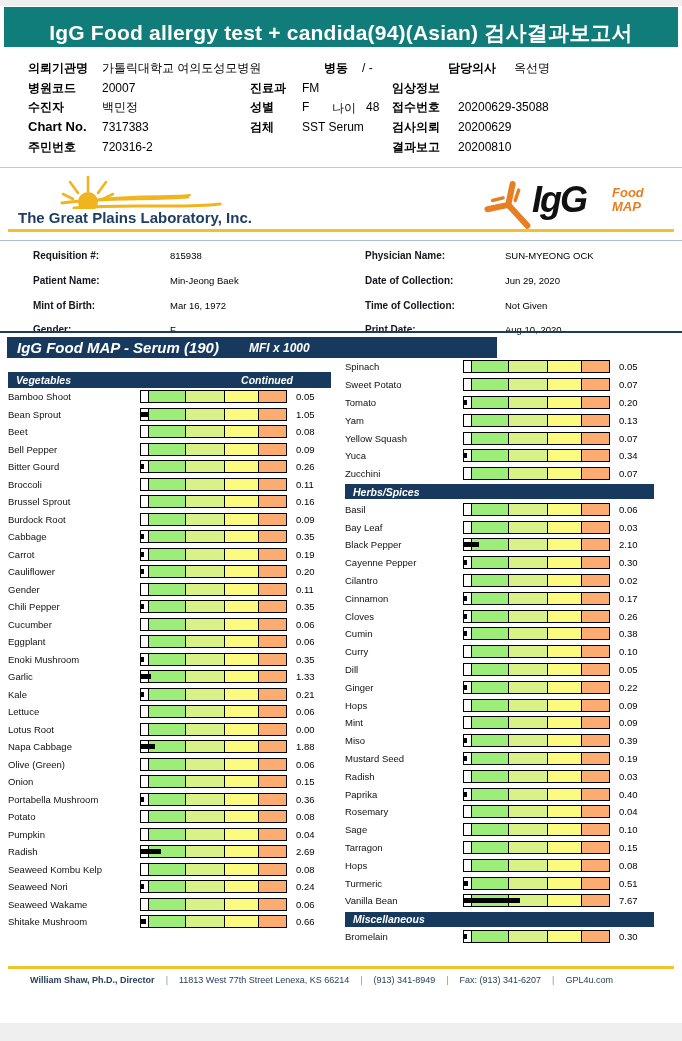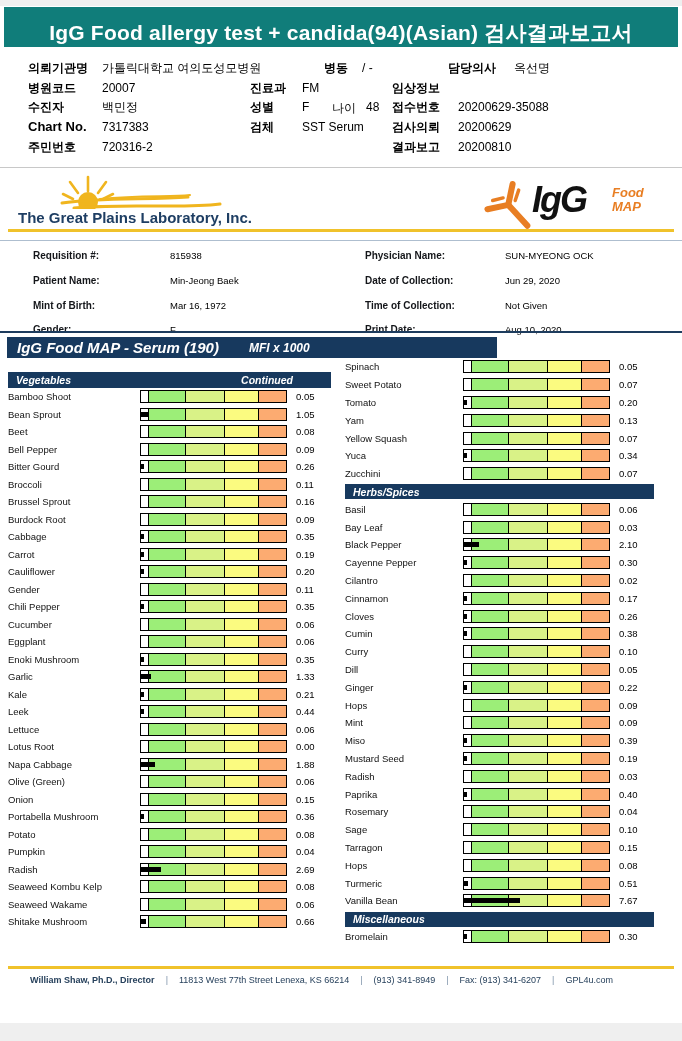--- a/index.html
+++ b/index.html
@@ -420,32 +420,20 @@
               <div class="zone" style="width: 5%; background: rgb(255, 255, 255);"></div>
               <div class="zone" style="width: 25%; background: rgb(156, 238, 120);"></div>
               <div class="zone" style="width: 27.5%; background: rgb(217, 242, 135);"></div>
               <div class="zone" style="width: 23.5%; background: rgb(251, 251, 128);"></div>
               <div class="zone" style="width: 19%; background: rgb(252, 171, 113);"></div>
               <div class="indicator" style="width: 2.5px;"></div>
             </div>
             <span class="food-value">0.21</span>
           </div>
           <div class="food-row">
-            <span class="food-name">Leek</span>
-            <div class="bar-track">
-              <div class="zone" style="width: 5%; background: rgb(255, 255, 255);"></div>
-              <div class="zone" style="width: 25%; background: rgb(156, 238, 120);"></div>
-              <div class="zone" style="width: 27.5%; background: rgb(217, 242, 135);"></div>
-              <div class="zone" style="width: 23.5%; background: rgb(251, 251, 128);"></div>
-              <div class="zone" style="width: 19%; background: rgb(252, 171, 113);"></div>
-              <div class="indicator" style="width: 3.19px;"></div>
-            </div>
-            <span class="food-value">0.44</span>
-          </div>
-          <div class="food-row">
             <span class="food-name">Lettuce</span>
             <div class="bar-track">
               <div class="zone" style="width: 5%; background: rgb(255, 255, 255);"></div>
               <div class="zone" style="width: 25%; background: rgb(156, 238, 120);"></div>
               <div class="zone" style="width: 27.5%; background: rgb(217, 242, 135);"></div>
               <div class="zone" style="width: 23.5%; background: rgb(251, 251, 128);"></div>
               <div class="zone" style="width: 19%; background: rgb(252, 171, 113);"></div>
             </div>
             <span class="food-value">0.06</span>
           </div>
@@ -543,20 +531,32 @@
           <div class="food-row">
             <span class="food-name">Seaweed Kombu Kelp</span>
             <div class="bar-track">
               <div class="zone" style="width: 5%; background: rgb(255, 255, 255);"></div>
               <div class="zone" style="width: 25%; background: rgb(156, 238, 120);"></div>
               <div class="zone" style="width: 27.5%; background: rgb(217, 242, 135);"></div>
               <div class="zone" style="width: 23.5%; background: rgb(251, 251, 128);"></div>
               <div class="zone" style="width: 19%; background: rgb(252, 171, 113);"></div>
             </div>
             <span class="food-value">0.08</span>
+          </div>
+          <div class="food-row">
+            <span class="food-name">Seaweed Nori</span>
+            <div class="bar-track">
+              <div class="zone" style="width: 5%; background: rgb(255, 255, 255);"></div>
+              <div class="zone" style="width: 25%; background: rgb(156, 238, 120);"></div>
+              <div class="zone" style="width: 27.5%; background: rgb(217, 242, 135);"></div>
+              <div class="zone" style="width: 23.5%; background: rgb(251, 251, 128);"></div>
+              <div class="zone" style="width: 19%; background: rgb(252, 171, 113);"></div>
+              <div class="indicator" style="width: 2.5px;"></div>
+            </div>
+            <span class="food-value">0.24</span>
           </div>
           <div class="food-row">
             <span class="food-name">Seaweed Wakame</span>
             <div class="bar-track">
               <div class="zone" style="width: 5%; background: rgb(255, 255, 255);"></div>
               <div class="zone" style="width: 25%; background: rgb(156, 238, 120);"></div>
               <div class="zone" style="width: 27.5%; background: rgb(217, 242, 135);"></div>
               <div class="zone" style="width: 23.5%; background: rgb(251, 251, 128);"></div>
               <div class="zone" style="width: 19%; background: rgb(252, 171, 113);"></div>
             </div>

